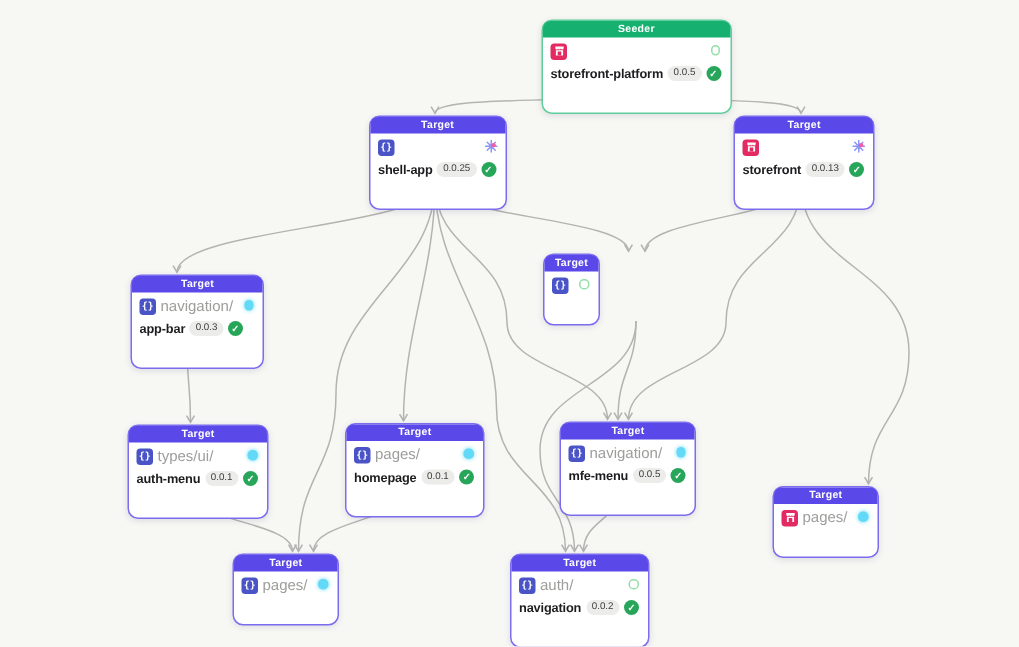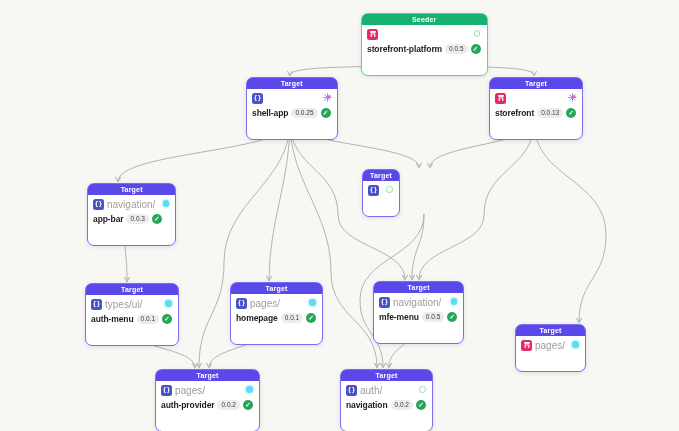--- a/index.html
+++ b/index.html
@@ -216,25 +216,20 @@
     </div>
   </div>
     <div class="node target" style="left: 155px; top: 369px;">
     <div class="node-header">Target</div>
     <div class="node-body">
       <div class="row1">
         <span class="icon-sq icon-module">{}</span>
         <span class="path-label">pages/</span>
       </div>
       <span class="indicator ind-dot"></span>
-      <div class="row2">
-        <span class="name">auth-provider</span>
-        <span class="version">0.0.2</span>
-        <span class="check">✓</span>
-      </div>
     </div>
   </div>
     <div class="node target" style="left: 340px; top: 369px;">
     <div class="node-header">Target</div>
     <div class="node-body">
       <div class="row1">
         <span class="icon-sq icon-module">{}</span>
         <span class="path-label">auth/</span>
       </div>
       <span class="indicator ind-ring"></span>

